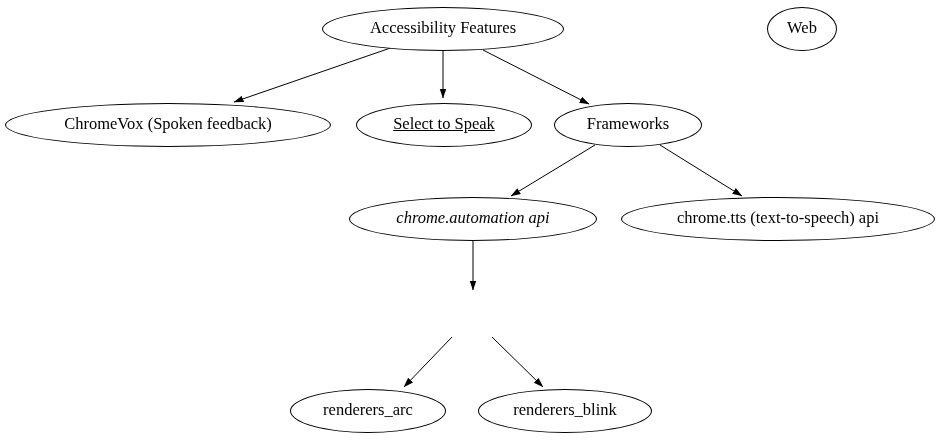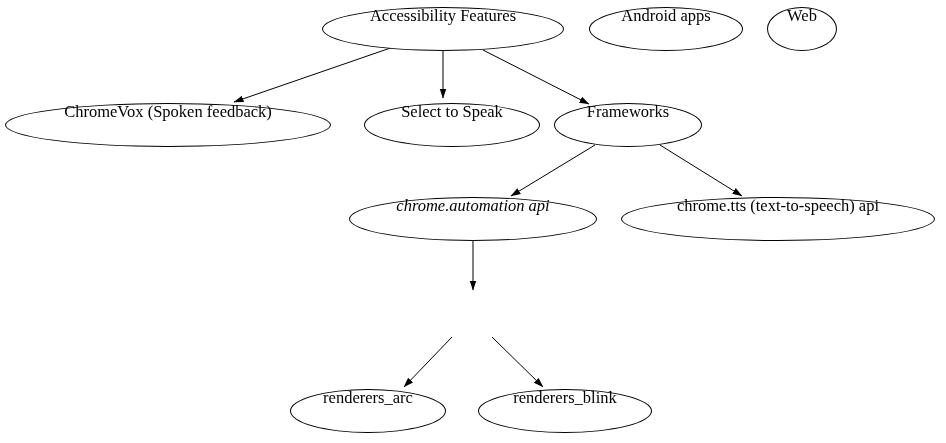--- a/index.html
+++ b/index.html
@@ -31,20 +31,21 @@
     fill: var(--edge-color, #000000);
     stroke: none;
   }
   .node {
     position: absolute;
     box-sizing: border-box;
     border: 1px solid var(--node-stroke, #000000);
     border-radius: 50%;
     background: var(--node-fill, #ffffff);
     display: flex;
+    align-items: center;
     justify-content: center;
   }
   .node-label {
     font-size: 16.5px;
     line-height: 1;
     color: var(--edge-color, #000000);
     white-space: nowrap;
     padding-bottom: 2px;
   }
 </style>
@@ -66,33 +67,30 @@
     <path d="M660,145 L742,196" marker-end="url(#arrow)"></path>
     <path d="M473,241 L473,290" marker-end="url(#arrow)"></path>
     <path d="M452,337 L404,387" marker-end="url(#arrow)"></path>
     <path d="M492,337 L543,387" marker-end="url(#arrow)"></path>
   </svg>
 
   <div class="node" style="left:322px; top:7px; width:242px; height:44px;">
     <span class="node-label">Accessibility Features</span>
   </div>
 
-  <div class="node" style="left:589px; top:7px; width:154px; height:44px;">
-    <span class="node-label">Android apps</span>
-  </div>
 
   <div class="node" style="left:767px; top:7px; width:70px; height:44px;">
     <span class="node-label">Web</span>
   </div>
 
   <div class="node" style="left:5px; top:103px; width:326px; height:44px;">
     <span class="node-label">ChromeVox (Spoken feedback)</span>
   </div>
 
-  <div class="node" style="left:364px; top:103px; width:176px; height:44px;">
+  <div class="node" style="left:356px; top:103px; width:176px; height:44px;text-decoration:underline;">
     <span class="node-label">Select to Speak</span>
   </div>
 
   <div class="node" style="left:554px; top:103px; width:148px; height:44px;">
     <span class="node-label">Frameworks</span>
   </div>
 
   <div class="node" style="left:349px; top:197px; width:248px; height:44px;font-style:italic;">
     <span class="node-label">chrome.automation api</span>
   </div>

